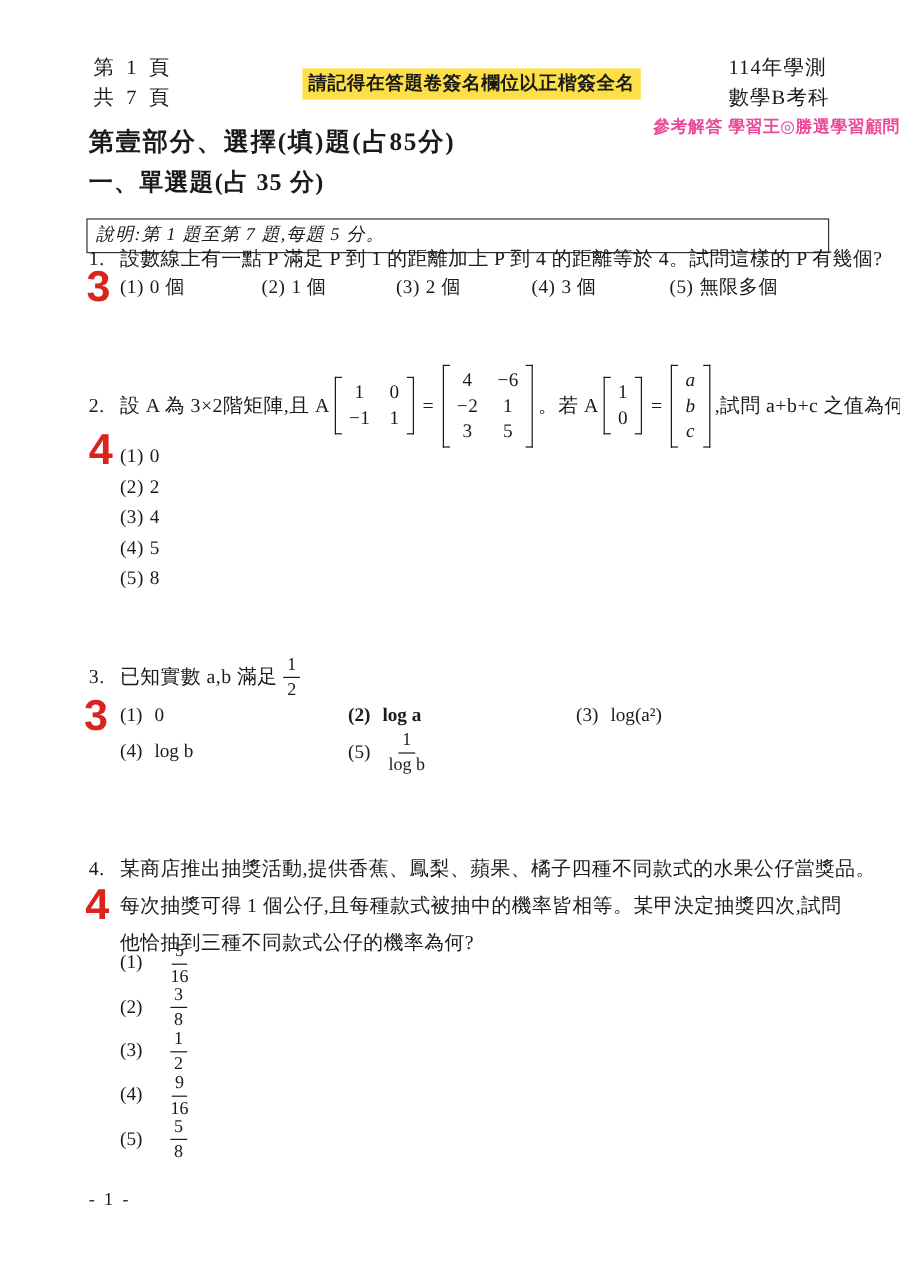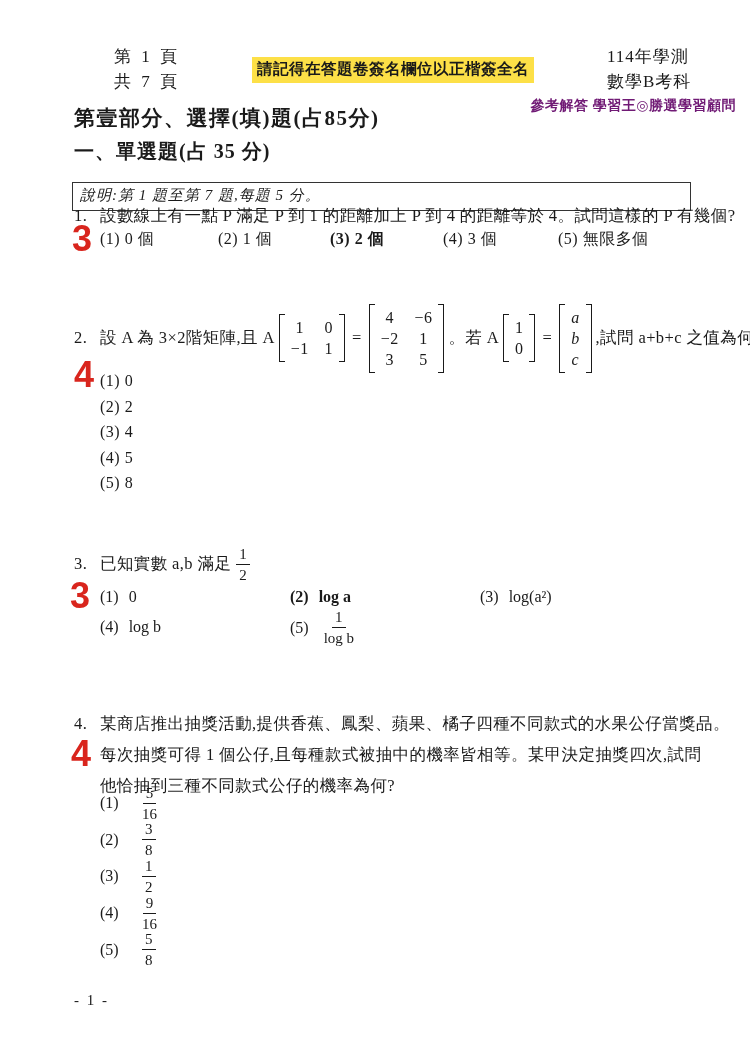--- a/index.html
+++ b/index.html
@@ -5,28 +5,28 @@
   html,body { margin:0; padding:0; background:#e8e8e8; }
   .page {
     position:relative; width:750px; height:1061px; margin:0 auto;
     background:#ffffff; overflow:hidden;
     font-family:"Liberation Serif","DejaVu Serif",serif;
     color:#1a1a1a;
   }
   .abs { position:absolute; }
 
   
-  .hdr-left  { left:78px; top:44px; font-size:17px; line-height:25px; letter-spacing:3px;margin-left:36px; }
+  .hdr-left  { left:78px; top:44px; font-size:17px; line-height:25px; letter-spacing:3px; }
   .hdr-right { left:607px; top:44px; font-size:17px; line-height:25px; letter-spacing:1px; }
   .hdr-notice {
     left:252px; top:57px; background:#fde047; padding:2px 5px 3px 5px;
     font-size:15.5px; font-weight:bold; letter-spacing:0.5px;
   }
   .promo {
-    right:14px; top:97px; color:#701a75; font-weight:bold; font-size:14px;
+    right:0; top:97px; color:#ec4899; font-weight:bold; font-size:14px;
     font-family:"Liberation Sans","DejaVu Sans",sans-serif; letter-spacing:0.5px;
   }
 
   
   .part-title { left:74px; top:104px; font-size:21px; font-weight:bold; letter-spacing:1.5px; }
   .sub-title  { left:74px; top:138px; font-size:20px; font-weight:bold; letter-spacing:1px; }
 
   .instr-box {
     left:72px; top:182px; width:610px; height:22px;
     border:1.6px solid #333; font-size:15px; font-style:italic;
@@ -40,21 +40,21 @@
   .ans {
     position:absolute; color:#d9251d; font-weight:bold; font-size:36px;
     font-family:"Liberation Sans","DejaVu Sans",sans-serif; line-height:1;
   }
 
   
   .q1-opts { left:100px; top:229px; display:flex; font-size:16px; letter-spacing:0.4px; }
   .q1-opts .opt { white-space:nowrap; }
   .q1-opts .opt:nth-child(1){ width:118px; }
   .q1-opts .opt:nth-child(2){ width:112px; }
-  .q1-opts .opt:nth-child(3){ width:113px;font-weight:bold; }
+  .q1-opts .opt:nth-child(3){ width:113px; }
   .q1-opts .opt:nth-child(4){ width:115px; }
   .optlabel { margin-right:5px; }
 
   
   .mstem { display:flex; align-items:center; }
   .matrix { display:inline-flex; align-items:stretch; margin:0 4px; }
   .brk { display:inline-block; width:5px; }
   .brk-l { border-left:1.6px solid #1a1a1a; border-top:1.6px solid #1a1a1a; border-bottom:1.6px solid #1a1a1a; }
   .brk-r { border-right:1.6px solid #1a1a1a; border-top:1.6px solid #1a1a1a; border-bottom:1.6px solid #1a1a1a; }
   .mx-grid { display:grid; column-gap:16px; padding:3px 6px; font-size:16px; line-height:21px; text-align:center; }

